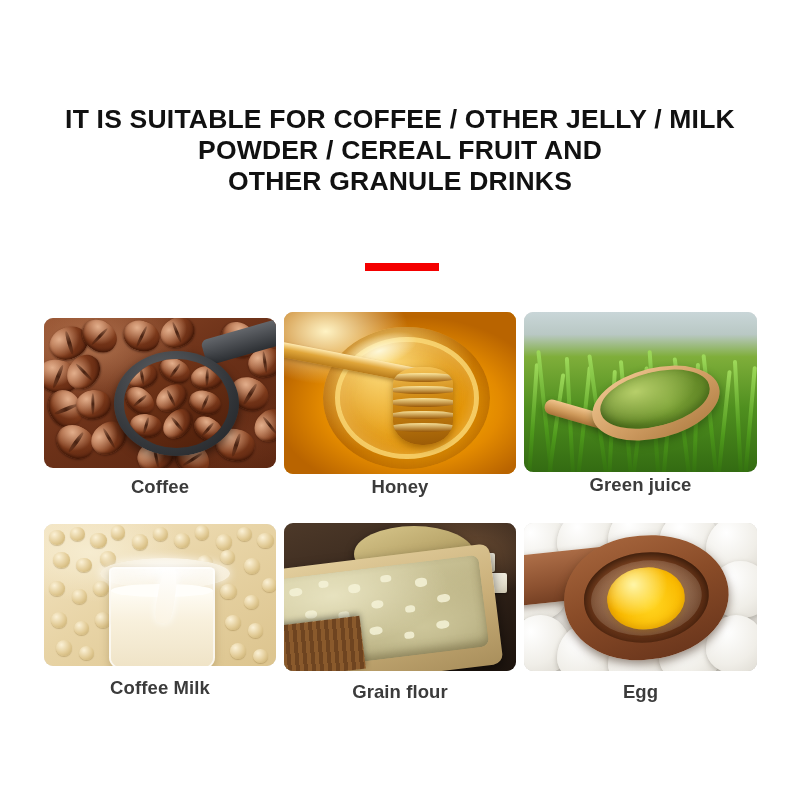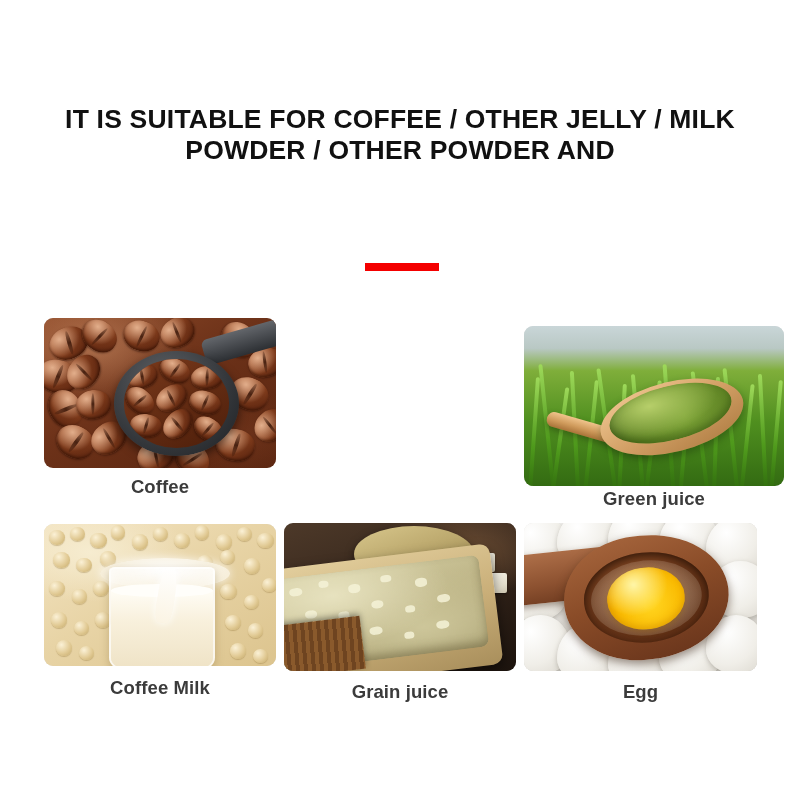--- a/index.html
+++ b/index.html
@@ -480,21 +480,22 @@
     box-shadow: 0 2px 6px rgba(150,95,0,.45), inset 0 -3px 7px rgba(190,120,0,.4);
   }
 </style>
 </head>
 <body>
 
 <div class="page">
 
   <div class="headline">
     <span class="hl-line">IT IS SUITABLE FOR COFFEE / OTHER JELLY / MILK</span>
-    <span class="hl-line">POWDER / OTHER POWDER AND</span>
+    <span class="hl-line">POWDER / CEREAL FRUIT AND</span>
+    <span class="hl-line">OTHER GRANULE DRINKS</span>
   </div>
 
 
   <div class="divider"></div>
 
   <div class="grid">
 
     <div class="cell" style="left:44px; top:318px; width:232px; height:150px;">
       <div class="thumb">
         <div class="scene sc-coffee">
@@ -527,22 +528,39 @@
               <div class="bean" style="left:6%;  top:62%; width:30%; height:26%; transform:rotate(8deg);"></div>
               <div class="bean" style="left:36%; top:60%; width:31%; height:27%; transform:rotate(-48deg);"></div>
               <div class="bean" style="left:66%; top:66%; width:29%; height:25%; transform:rotate(34deg);"></div>
             </div>
           </div>
         </div>
       </div>
       <div class="caption" style="top:158px;">Coffee</div>
     </div>
 
-
-    <div class="cell" style="left:524px; top:326px; width:260px; height:160px;text-decoration:underline;">
+    <div class="cell" style="left:284px; top:312px; width:232px; height:162px;">
+      <div class="thumb">
+        <div class="scene sc-honey">
+          <div class="honey-bowl"></div>
+          <div class="honey-gloss"></div>
+          <div class="dipper-stick"></div>
+          <div class="dipper-head">
+            <div class="ring" style="top:8%;"></div>
+            <div class="ring" style="top:24%;"></div>
+            <div class="ring" style="top:40%;"></div>
+            <div class="ring" style="top:56%;"></div>
+            <div class="ring" style="top:72%;"></div>
+          </div>
+        </div>
+      </div>
+      <div class="caption" style="top:164px;">Honey</div>
+    </div>
+
+    <div class="cell" style="left:524px; top:312px; width:233px; height:160px;text-decoration:underline;">
       <div class="thumb">
         <div class="scene sc-green">
           <div class="blade" style="left:3%;  height:72%; transform:rotate(4deg);"></div>
           <div class="blade" style="left:8%;  height:80%; transform:rotate(-6deg);"></div>
           <div class="blade" style="left:13%; height:66%; transform:rotate(8deg);"></div>
           <div class="blade" style="left:19%; height:76%; transform:rotate(-3deg);"></div>
           <div class="blade" style="left:25%; height:70%; transform:rotate(6deg);"></div>
           <div class="blade" style="left:31%; height:78%; transform:rotate(-8deg);"></div>
           <div class="blade" style="left:37%; height:68%; transform:rotate(3deg);"></div>
           <div class="blade" style="left:43%; height:74%; transform:rotate(-5deg);"></div>
@@ -636,21 +654,21 @@
               <div class="gr-crumb" style="left:10%; top:66%; width:6%; height:9%;"></div>
               <div class="gr-crumb" style="left:28%; top:72%; width:5%; height:8%;"></div>
               <div class="gr-crumb" style="left:44%; top:64%; width:6%; height:9%;"></div>
               <div class="gr-crumb" style="left:60%; top:74%; width:5%; height:8%;"></div>
               <div class="gr-crumb" style="left:76%; top:66%; width:6%; height:9%;"></div>
             </div>
           </div>
           <div class="gr-mat"></div>
         </div>
       </div>
-      <div class="caption" style="top:158px;">Grain juice</div>
+      <div class="caption" style="top:158px;">Grain flour</div>
     </div>
 
     <div class="cell" style="left:524px; top:523px; width:233px; height:148px;">
       <div class="thumb">
         <div class="scene sc-egg">
           <div class="egg-ball" style="left:-6%; top:-4%;  width:26%; height:38%;"></div>
           <div class="egg-ball" style="left:14%; top:-8%;  width:26%; height:38%;"></div>
           <div class="egg-ball" style="left:36%; top:-10%; width:26%; height:38%;"></div>
           <div class="egg-ball" style="left:58%; top:-8%;  width:26%; height:38%;"></div>
           <div class="egg-ball" style="left:78%; top:-4%;  width:26%; height:38%;"></div>

